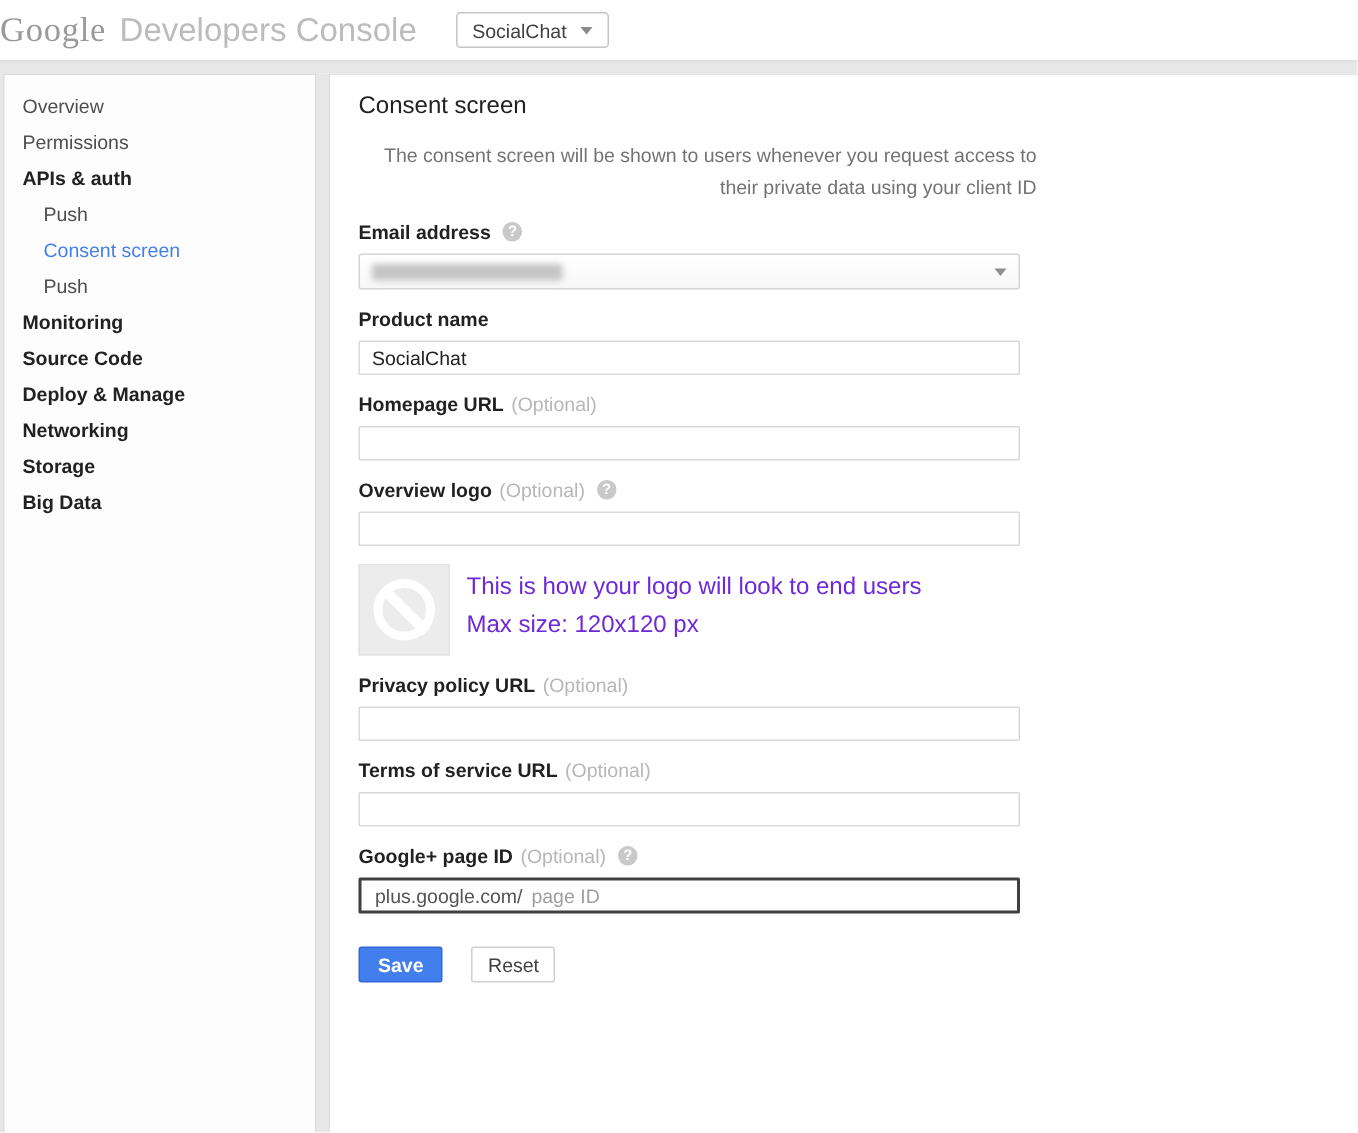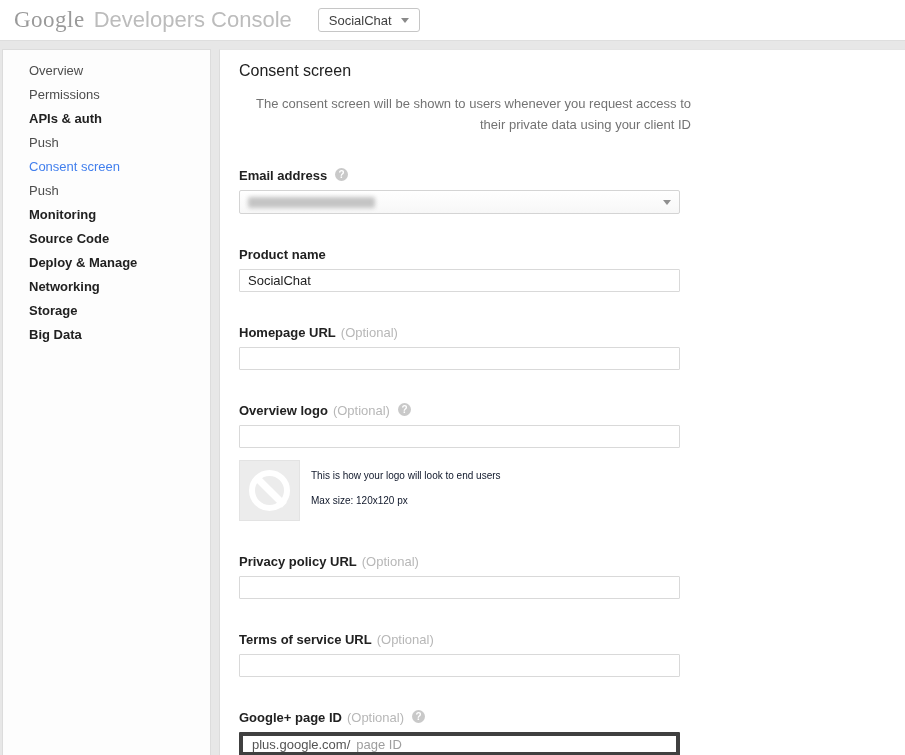--- a/index.html
+++ b/index.html
@@ -1,60 +1,60 @@
 <!DOCTYPE html>
 <html><head>
 <meta charset="utf-8">
 <style>
   * { margin: 0; padding: 0; box-sizing: border-box; }
   html, body { width: 905px; height: 755px; font-family: "Liberation Sans", sans-serif; background: #ffffff; overflow: hidden; }
 
   
-  .topbar { height: 40px; background: #ffffff; display: flex; align-items: center; padding-left: 14px; }
+  .topbar { height: 40px; background: #ffffff; display: flex; align-items: center; }
   .logo-google { font-family: "Liberation Serif", serif; font-size: 23px; color: #9a9a9a; letter-spacing: 0.5px; }
   .logo-product { font-size: 22px; color: #bcbcbc; margin-left: 9px; font-weight: 400; }
   .project-btn { margin-left: 26px; height: 24px; background: #fff; border: 1px solid #c6c6c6; border-radius: 3px; display: inline-flex; align-items: center; padding: 0 10px; font-size: 13px; color: #404040; cursor: pointer; }
   .caret-down { width: 0; height: 0; border-left: 4px solid transparent; border-right: 4px solid transparent; border-top: 5px solid #8a8a8a; margin-left: 9px; }
 
   .band { height: 9px; background: #e7e7e7; border-top: 1px solid #dedede; }
 
   
   .content-row { display: flex; height: 706px; background: #e7e7e7; }
 
   
   .sidebar { width: 209px; margin-left: 2px; background: #fdfdfd; border: 1px solid #dcdcdc; border-bottom: none; padding-top: 9px; }
-  .nav-item { height: 24px; line-height: 24px; padding-left: 26px; font-size: 13px; color: #4d4d4d; cursor: pointer; white-space: nowrap; }
+  .nav-item { height: 24px; line-height: 24px; padding-left: 12px; font-size: 13px; color: #4d4d4d; cursor: pointer; white-space: nowrap; }
   .nav-item.bold { color: #212121; font-weight: bold; }
   .nav-item.sub { padding-left: 26px; }
   .nav-item.active { color: #427fed; }
 
   
   .main { flex: 1; margin-left: 8px; background: #ffffff; border-left: 1px solid #dcdcdc; border-top: 1px solid #e4e4e4; padding: 12px 0 0 19px; }
   .page-title { font-size: 16px; font-weight: 400; color: #212121; }
   .desc { margin-top: 13px; max-width: 452px; font-size: 13px; line-height: 21px; color: #737373; text-align: right; }
   .note { margin-top: 9px; max-width: 452px; font-size: 13px; line-height: 21px; color: #737373; }
   .note b { color: #3c3c3c; }
 
-  .field-label { margin-top: 33px; display: flex; font-size: 13px; font-weight: bold; color: #212121; }
+  .field-label { margin-top: 12px; display: flex; align-items: center; font-size: 13px; font-weight: bold; color: #212121; }
   .optional { color: #b7b7b7; font-weight: 400; margin-left: 5px; }
   .help-icon { width: 13px; height: 13px; border-radius: 50%; background: #c9c9c9; color: #ffffff; font-size: 10px; font-weight: bold; line-height: 13px; text-align: center; margin-left: 8px; cursor: pointer; }
 
   .text-input { margin-top: 7px; width: 441px; height: 23px; border: 1px solid #d9d9d9; border-radius: 1px; padding: 0 8px; font-size: 13px; color: #212121; font-family: "Liberation Sans", sans-serif; background: #fff; display: block; }
 
   .select-box { margin-top: 7px; width: 441px; height: 24px; border: 1px solid #d4d4d4; border-radius: 2px; background: linear-gradient(#ffffff, #f7f7f7); display: flex; align-items: center; justify-content: space-between; padding: 0 8px; cursor: pointer; }
   .redacted { width: 127px; height: 11px; background: #c4c4c4; border-radius: 2px; filter: blur(2px); }
   .select-caret { width: 0; height: 0; border-left: 4px solid transparent; border-right: 4px solid transparent; border-top: 5px solid #8f8f8f; }
 
   .logo-row { display: flex; margin-top: 12px; }
   .logo-box { width: 61px; height: 61px; background: #ececec; border: 1px solid #e3e3e3; position: relative; overflow: hidden; }
   .logo-circle { position: absolute; left: 9px; top: 9px; width: 41px; height: 41px; border: 6px solid #ffffff; border-radius: 50%; }
   .logo-slash { position: absolute; left: 27px; top: 11px; width: 7px; height: 39px; background: #ffffff; transform: rotate(-45deg); }
-  .logo-info { margin-left: 11px; padding-top: 3px; font-size: 10px; color: #0f172a; line-height: 25px; }
+  .logo-info { margin-left: 11px; padding-top: 3px; font-size: 16px; color: #6d28d9; line-height: 25px; }
 
-  .gplus-input { margin-top: 7px; width: 441px; height: 24px; border: 4px solid #404040; border-radius: 1px; background: #fff; display: flex; align-items: center; padding: 0 9px; font-size: 13px; cursor: text; }
+  .gplus-input { margin-top: 7px; width: 441px; height: 24px; border: 2px solid #404040; border-radius: 1px; background: #fff; display: flex; align-items: center; padding: 0 9px; font-size: 13px; cursor: text; }
   .gplus-prefix { color: #545454; }
   .gplus-placeholder { color: #9e9e9e; margin-left: 6px; }
 
   .btn-row { margin-top: 22px; display: flex; align-items: center; }
   .btn-save { height: 24px; padding: 0 12px; background: #427fed; border: 1px solid #3367d6; border-radius: 2px; color: #ffffff; font-size: 13px; font-weight: bold; font-family: "Liberation Sans", sans-serif; cursor: pointer; }
   .btn-reset { height: 24px; margin-left: 19px; padding: 0 10px; background: #ffffff; border: 1px solid #d0d0d0; border-radius: 2px; color: #404040; font-size: 13px; font-family: "Liberation Sans", sans-serif; cursor: pointer; }
 </style>
 </head>
 <body>
 

